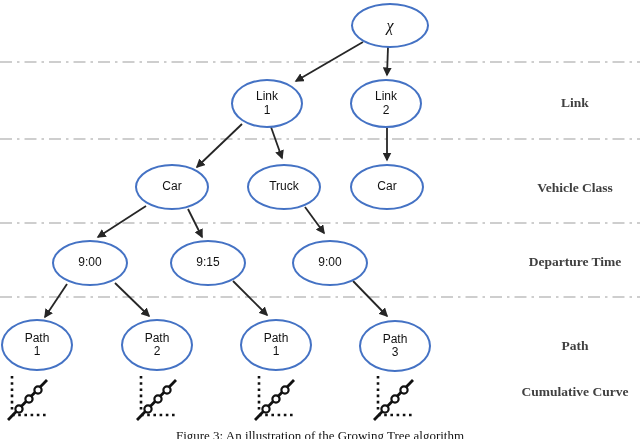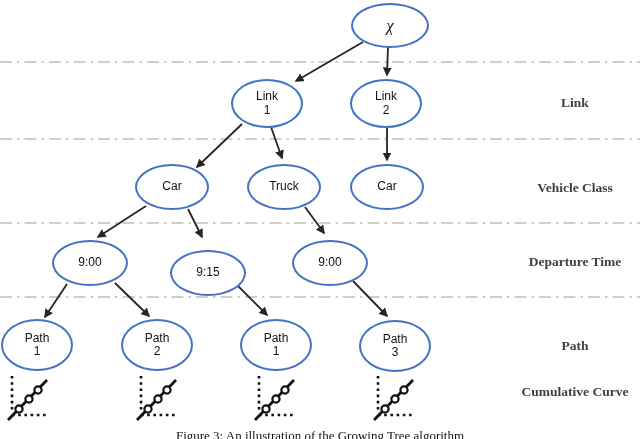--- a/index.html
+++ b/index.html
@@ -95,21 +95,21 @@
   <div class="node" style="left:247px;top:164px;width:74px;height:46px;text-align:right;">
     <span class="ln">Truck</span>
   </div>
   <div class="node" style="left:350px;top:164px;width:74px;height:46px;">
     <span class="ln">Car</span>
   </div>
 
   <div class="node" style="left:52px;top:240px;width:76px;height:46px;">
     <span class="ln">9:00</span>
   </div>
-  <div class="node" style="left:170px;top:250px;width:76px;height:46px;">
+  <div class="node" style="left:170px;top:240px;width:76px;height:46px;">
     <span class="ln">9:15</span>
   </div>
   <div class="node" style="left:292px;top:240px;width:76px;height:46px;">
     <span class="ln">9:00</span>
   </div>
 
   <div class="node" style="left:1px;top:319px;width:72px;height:52px;">
     <span class="ln">Path</span>
     <span class="ln">1</span>
   </div>

